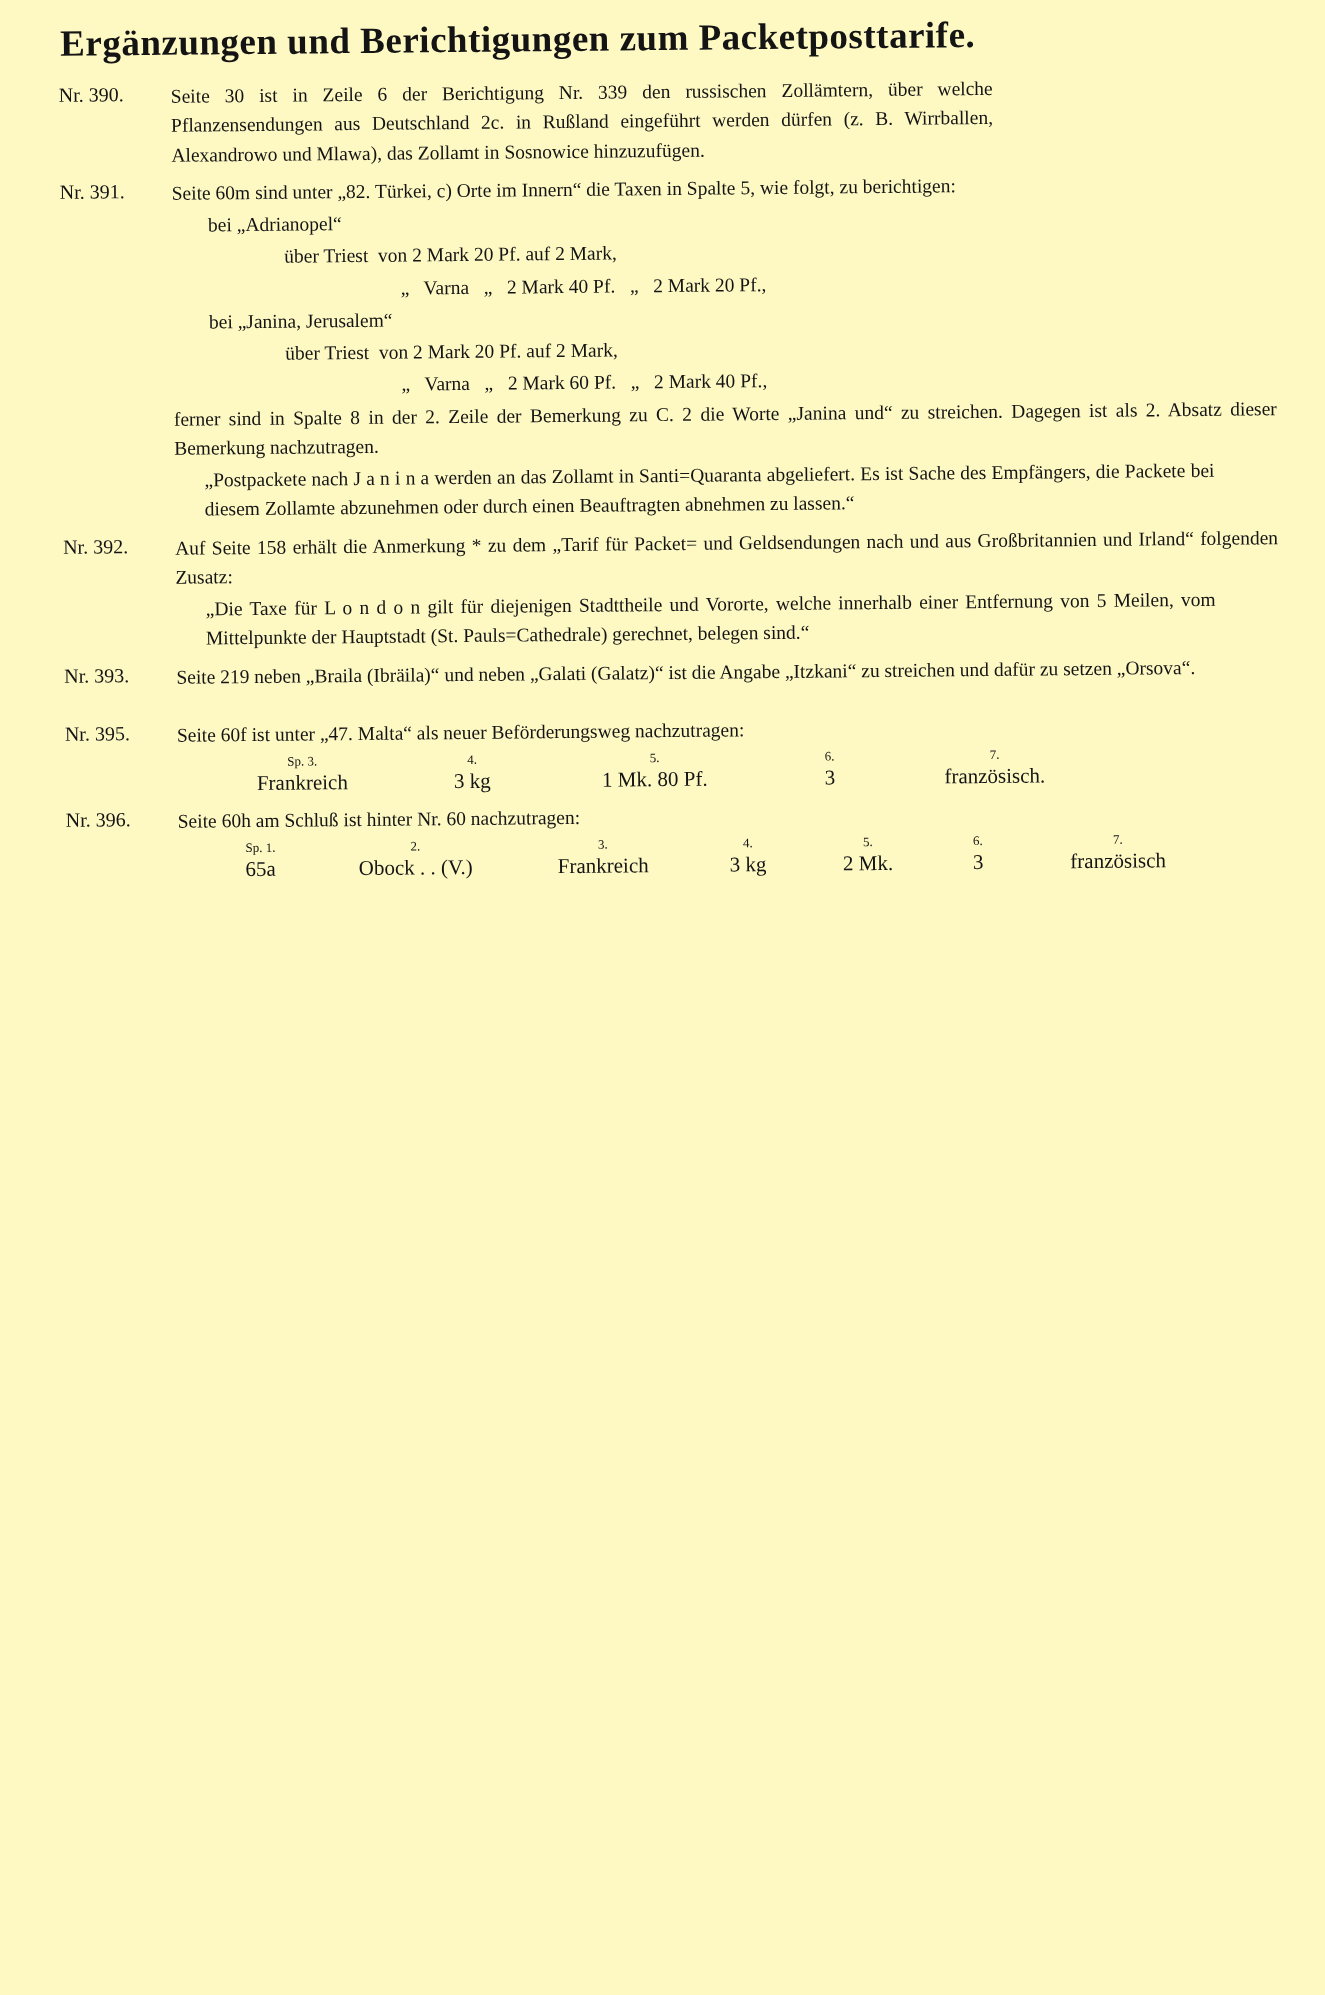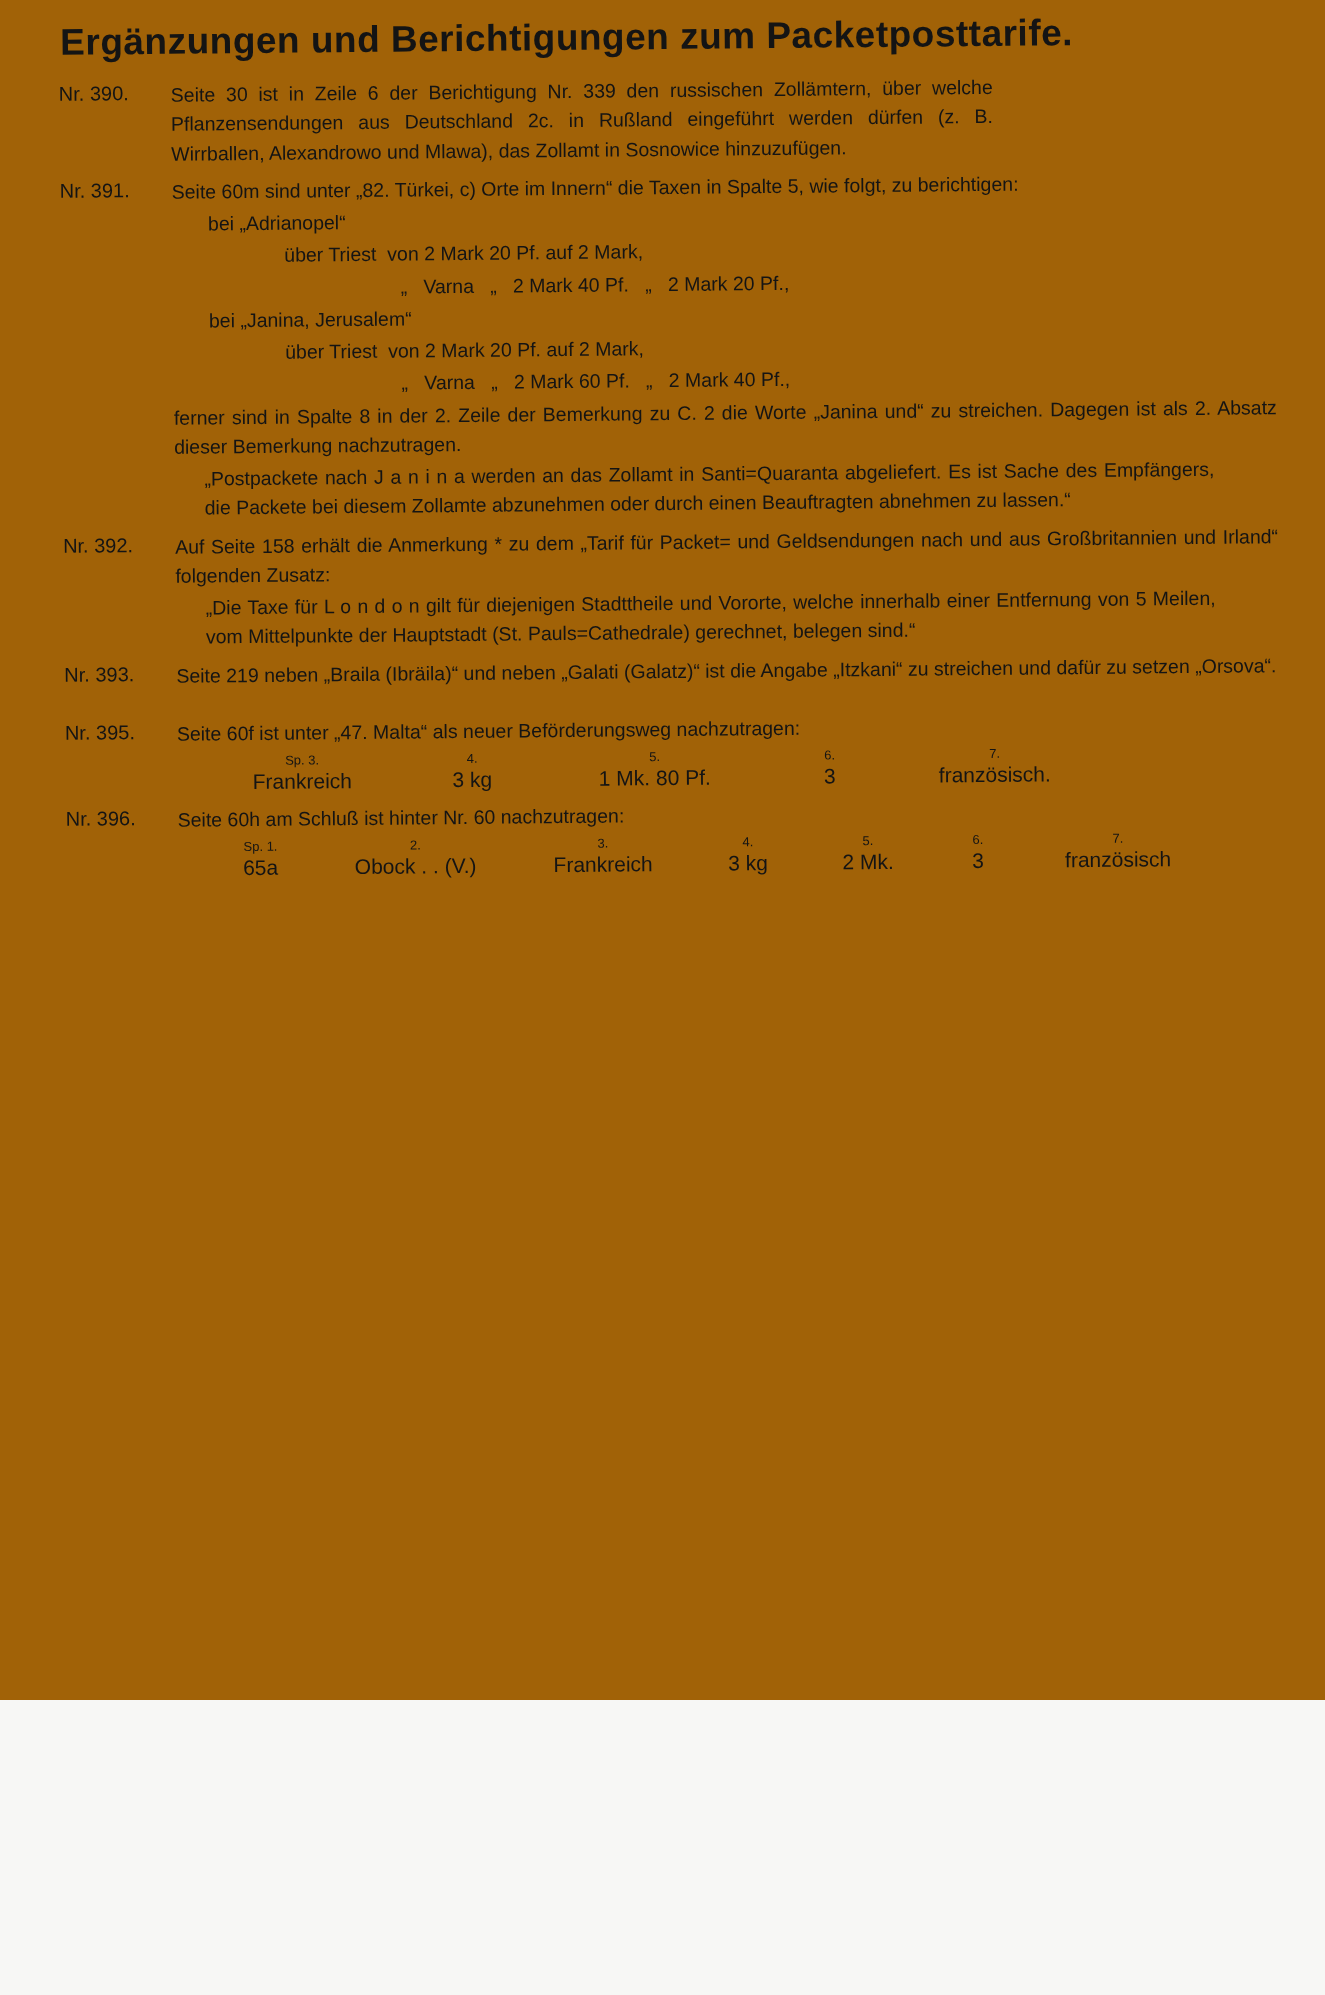--- a/index.html
+++ b/index.html
@@ -3,24 +3,24 @@
 <meta charset="utf-8">
 <style>
   html, body {
     margin: 0;
     padding: 0;
     background: #f7f7f5;
   }
   .page {
     position: relative;
     width: 1325px;
-    height: 1700px;
-    background: #a16207;
+    height: 1995px;
+    background: #fef9c3;
     overflow: hidden;
-    font-family: Liberation Sans, sans-serif;
+    font-family: Liberation Serif, serif;
     color: #141414;
   }
   .sheet {
     position: absolute;
     top: 16px;
     left: 58px;
     right: 52px;
     transform: rotate(-0.55deg);
     transform-origin: 50% 0;
   }

